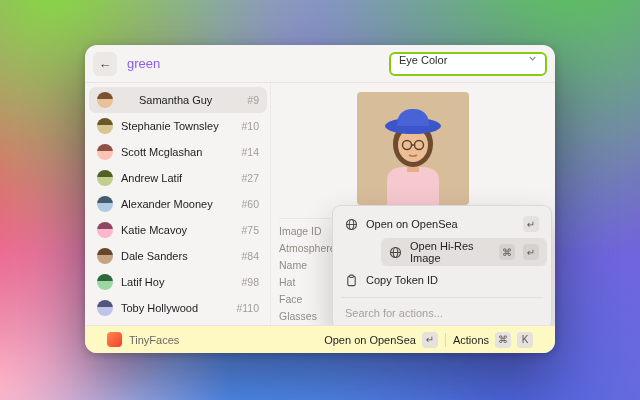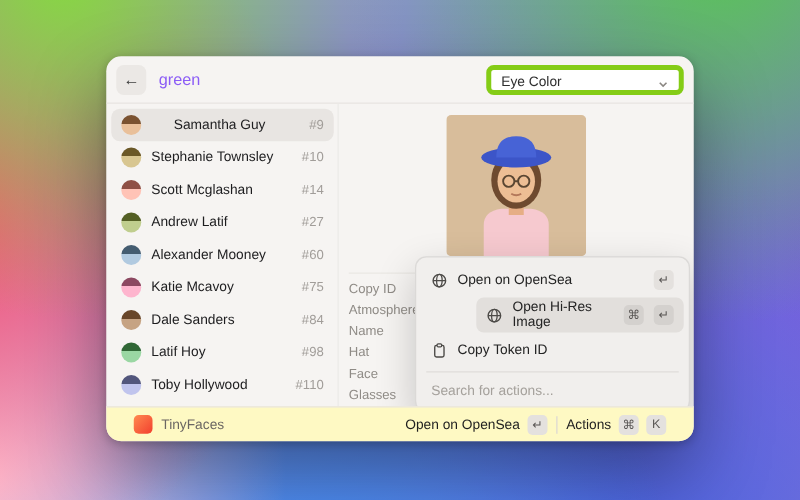--- a/index.html
+++ b/index.html
@@ -17,22 +17,22 @@
   .window{position:absolute;left:85px;top:45px;width:470px;height:308px;
     background:#f6f4f2;border-radius:12px;overflow:hidden;
     box-shadow:0 25px 60px rgba(0,0,0,.38),0 2px 8px rgba(0,0,0,.22);}
   
   .header{position:absolute;left:0;top:0;right:0;height:38px;
     border-bottom:1px solid #e7e4e1;display:flex;align-items:center;
     padding:0 8px;gap:10px;box-sizing:border-box;}
   .back{width:24px;height:24px;border-radius:6px;background:#ebe8e5;border:none;
     display:flex;align-items:center;justify-content:center;font-size:13px;color:#3c3c3c;cursor:pointer;}
   .search-text{font-size:13px;color:#8b5cf6;flex:1;}
-  .dropdown{width:158px;height:24px;background:#fff;border:4px solid #84cc16;border-radius:6px;
-    display:flex;align-items:flex-end;justify-content:space-between;
+  .dropdown{width:158px;height:24px;background:#fff;border:2px solid #84cc16;border-radius:6px;
+    display:flex;align-items:flex-start;justify-content:space-between;
     padding:0 8px;font-size:11px;color:#2e2e2e;box-sizing:border-box;cursor:pointer;}
   .chev{color:#8b8782;display:flex;}
   
   .list{position:absolute;left:4px;top:42px;width:178px;bottom:30px;}
   .row{height:26px;display:flex;align-items:center;gap:8px;padding:0 8px;
     border-radius:7px;font-size:11px;cursor:pointer;}
   .row.sel{background:#e8e5e2;gap:26px;}
   .avatar{width:16px;height:16px;border-radius:50%;flex:0 0 16px;
     background:linear-gradient(180deg,#7a5230 0 44%, #e9c09a 44%);}
   .row:nth-child(2) .avatar{filter:hue-rotate(20deg);}
@@ -164,21 +164,21 @@
           <ellipse cx="56" cy="34" rx="28" ry="8" fill="#3c55c8"></ellipse>
           <path d="M40 34 Q40 17 56 17 Q72 17 72 34 Z" fill="#4763d6"></path>
           <circle cx="50" cy="53" r="4.5" fill="none" stroke="#5a4632" stroke-width="1.5"></circle>
           <circle cx="62" cy="53" r="4.5" fill="none" stroke="#5a4632" stroke-width="1.5"></circle>
           <line x1="54.5" y1="53" x2="57.5" y2="53" stroke="#5a4632" stroke-width="1.5"></line>
           <path d="M52 63 Q56 65.5 60 63" stroke="#b3785a" fill="none" stroke-width="1.5"></path>
         </svg>
       </div>
       <div class="meta">
         <div class="mrow">
-          <span class="mlabel">Copy ID</span>
+          <span class="mlabel">Image ID</span>
           <span class="mvalue"></span>
         </div>
         <div class="mrow">
           <span class="mlabel">Atmosphere</span>
           <span class="mvalue"></span>
         </div>
         <div class="mrow">
           <span class="mlabel">Name</span>
           <span class="mvalue"></span>
         </div>

